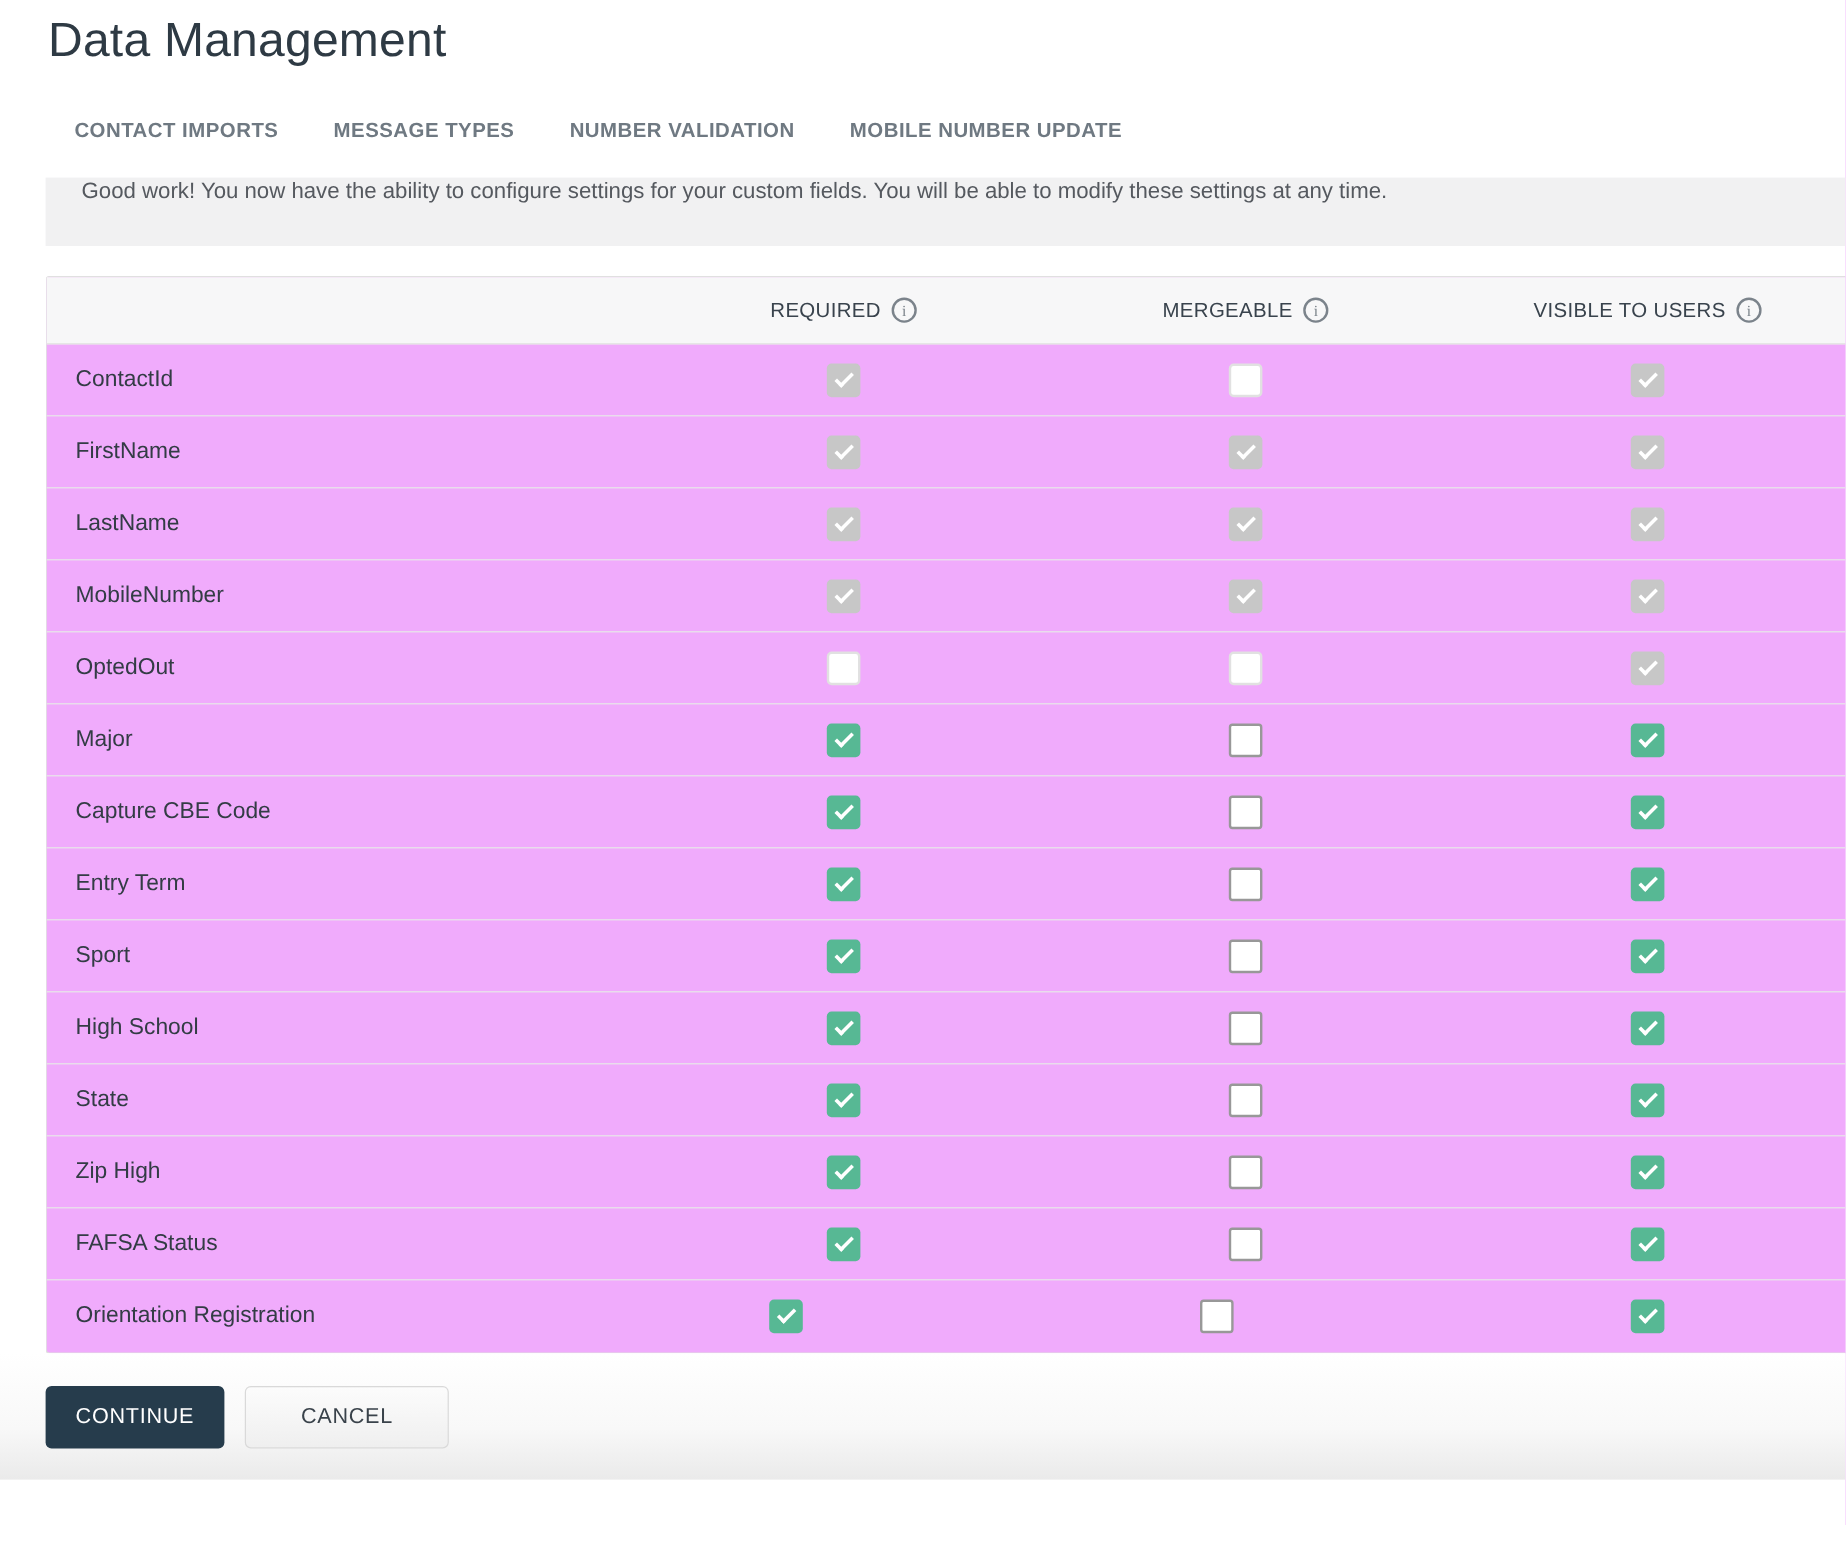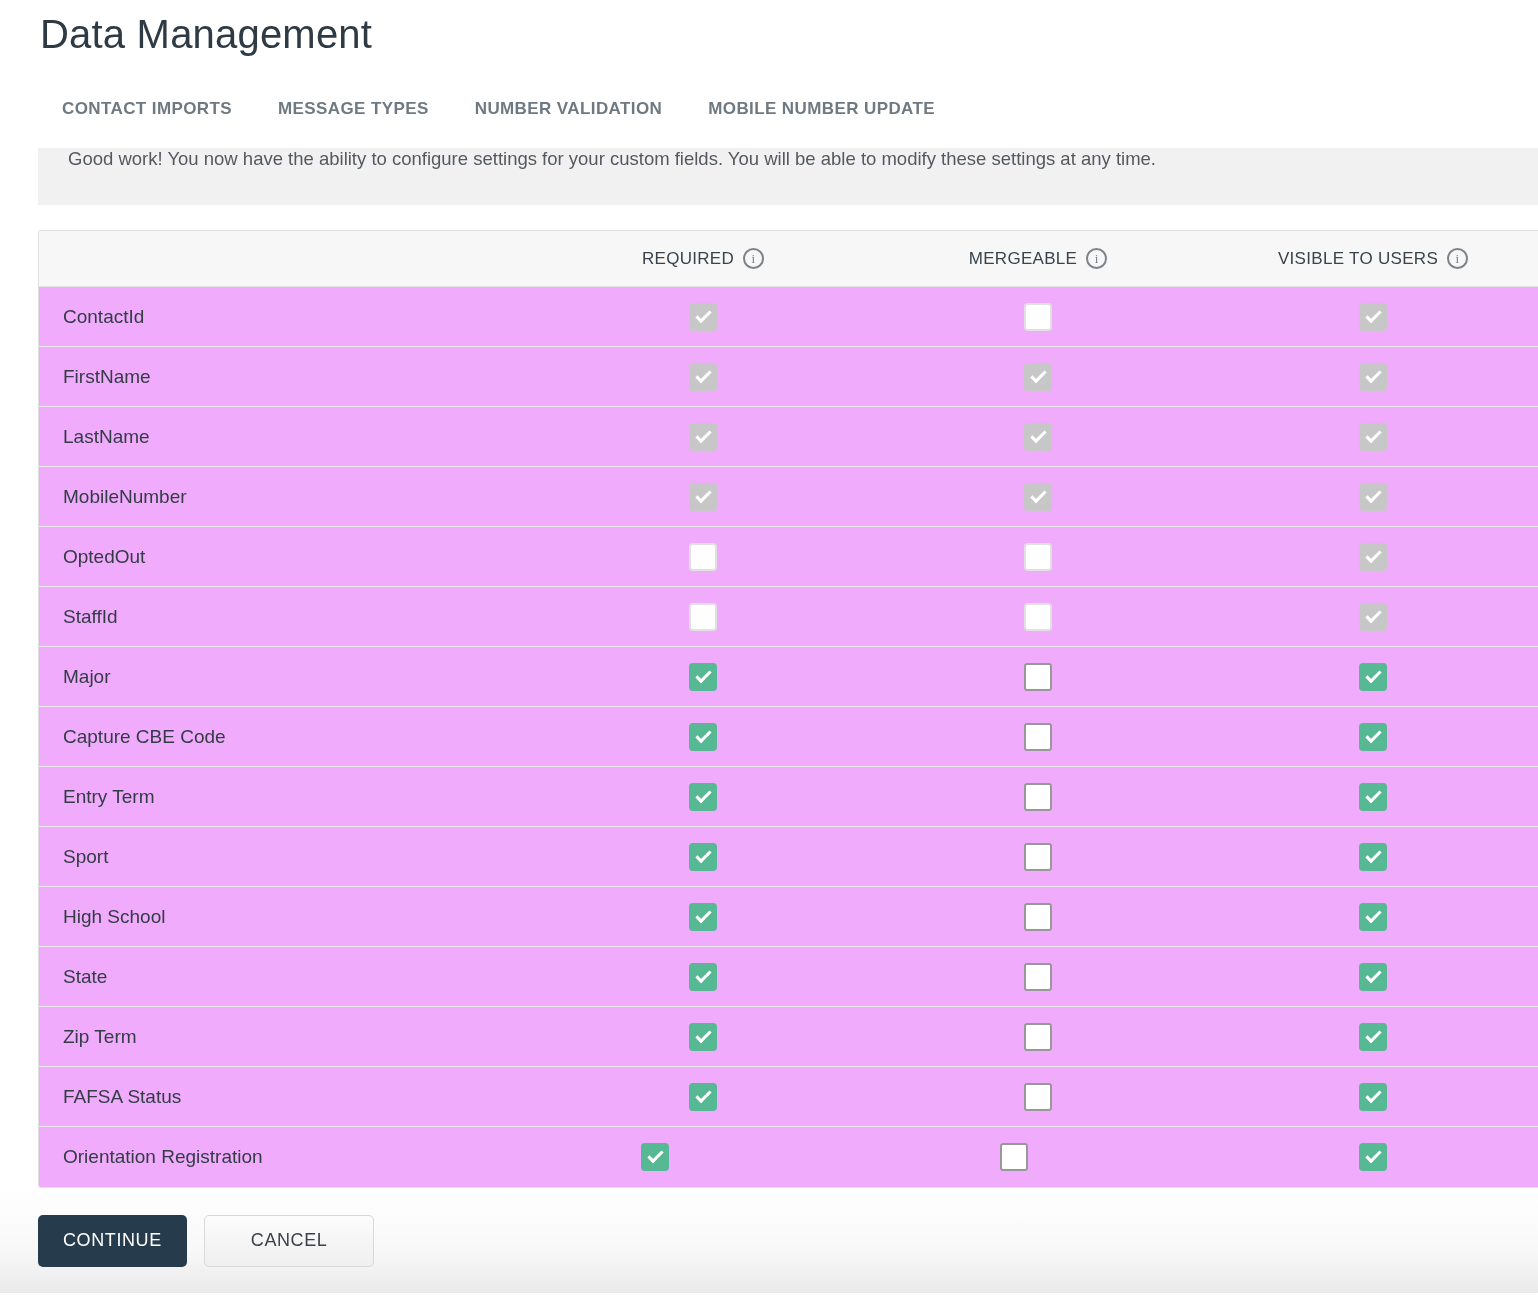--- a/index.html
+++ b/index.html
@@ -257,34 +257,20 @@
     <div class="cb-cell">
       <span class="checkbox unchecked disabled"></span>
     </div>
     <div class="cb-cell">
       <span class="checkbox checked disabled">
             <span class="checkmark"></span>
           </span>
     </div>
   </div>
 
-  <div class="grid-row table-row">
-    <div class="row-label">StaffId</div>
-    <div class="cb-cell">
-      <span class="checkbox unchecked disabled"></span>
-    </div>
-    <div class="cb-cell">
-      <span class="checkbox unchecked disabled"></span>
-    </div>
-    <div class="cb-cell">
-      <span class="checkbox checked disabled">
-            <span class="checkmark"></span>
-          </span>
-    </div>
-  </div>
 
   <div class="grid-row table-row">
     <div class="row-label">Major</div>
     <div class="cb-cell">
       <span class="checkbox checked enabled">
             <span class="checkmark"></span>
           </span>
     </div>
     <div class="cb-cell">
       <span class="checkbox unchecked enabled"></span>
@@ -375,21 +361,21 @@
       <span class="checkbox unchecked enabled"></span>
     </div>
     <div class="cb-cell">
       <span class="checkbox checked enabled">
             <span class="checkmark"></span>
           </span>
     </div>
   </div>
 
   <div class="grid-row table-row">
-    <div class="row-label">Zip Term</div>
+    <div class="row-label">Zip High</div>
     <div class="cb-cell">
       <span class="checkbox checked enabled">
             <span class="checkmark"></span>
           </span>
     </div>
     <div class="cb-cell">
       <span class="checkbox unchecked enabled"></span>
     </div>
     <div class="cb-cell">
       <span class="checkbox checked enabled">

